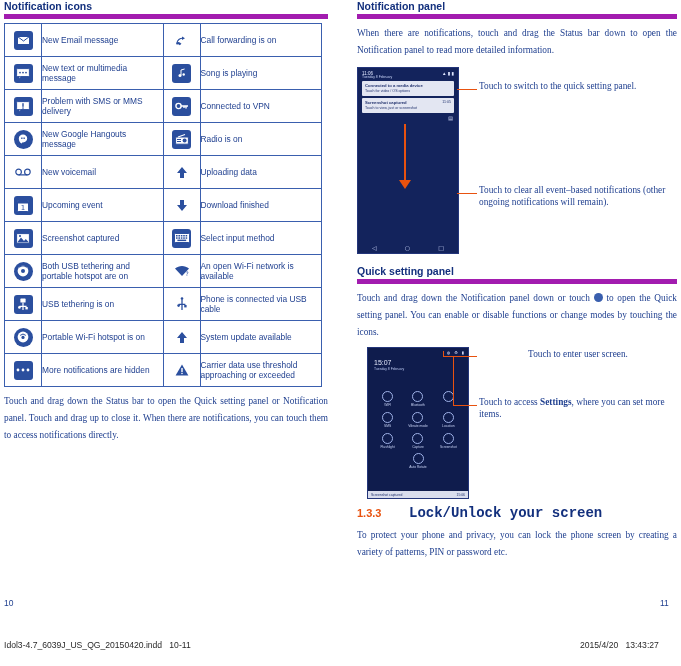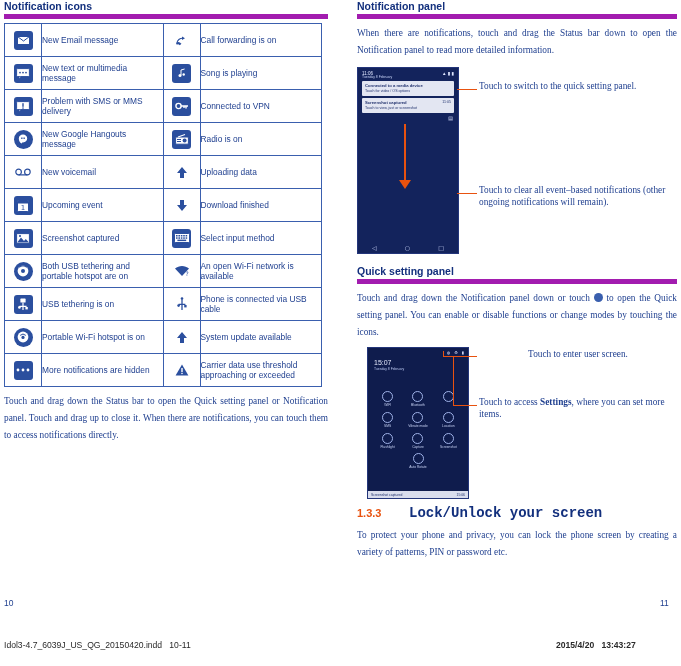--- a/index.html
+++ b/index.html
@@ -290,23 +290,22 @@
     font-size: 8.6px;
     color: #2a2a2a;
   }
   .footer-left {
     position: absolute;
     left: 4px;
     white-space: pre;
   }
   .footer-right {
     position: absolute;
-    left: 556px;
+    left: 580px;
     white-space: pre;
-    font-weight: bold;
   }
   b.bold-inline { font-weight: bold; }
 </style>
 </head>
 <body>
 
 <div class="page">
 
   <div class="col-left">
     <h2 class="sec-title">

